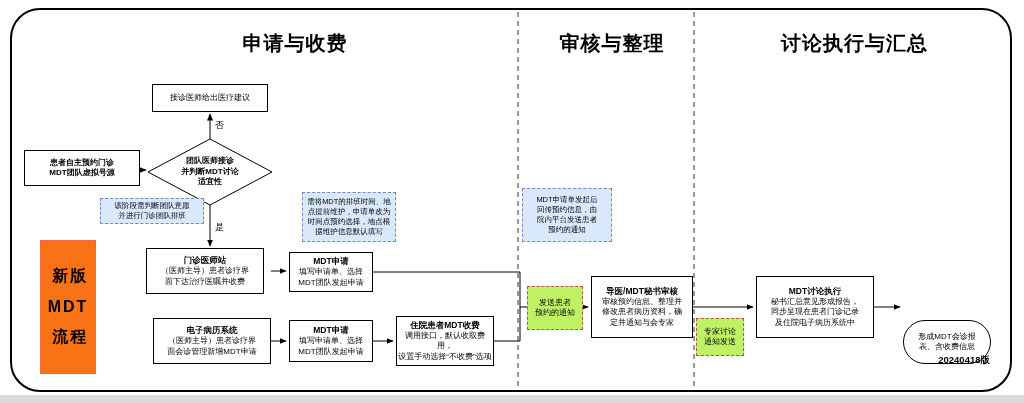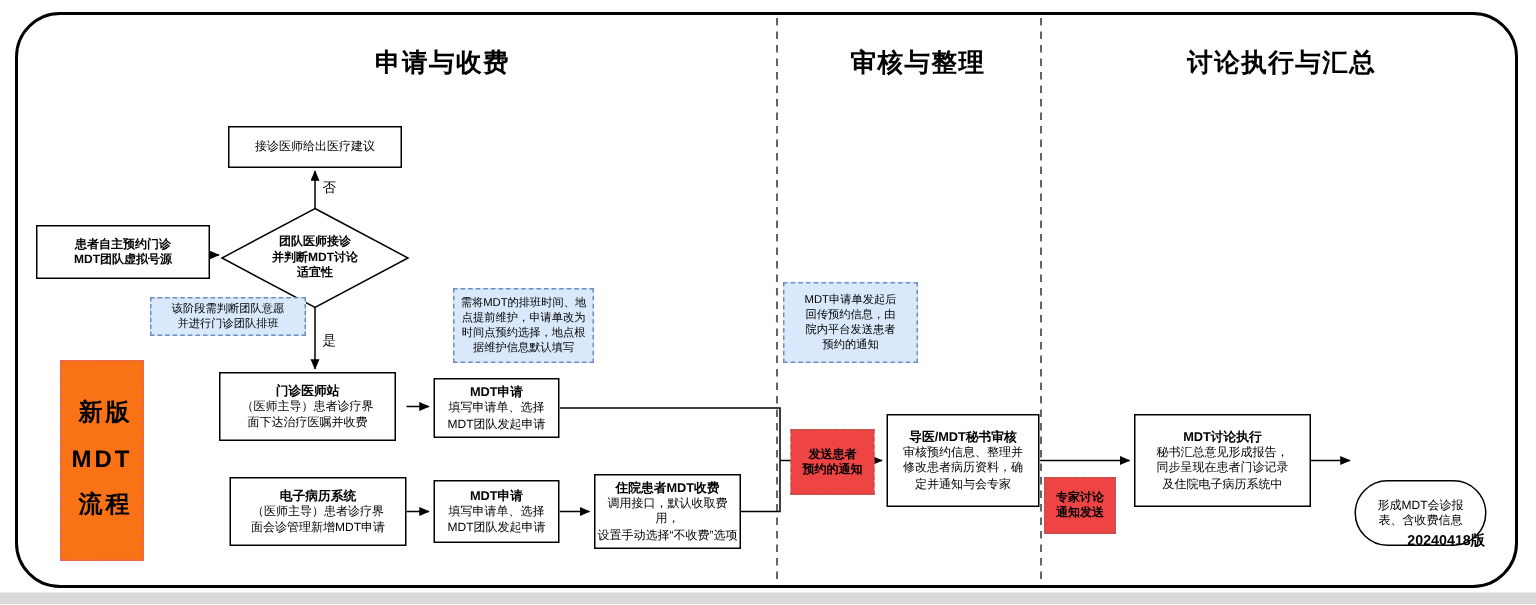--- a/index.html
+++ b/index.html
@@ -7,36 +7,36 @@
     position:relative;width:1024px;height:403px;background:#ffffff;overflow:hidden;
     font-family:"Liberation Sans",sans-serif;color:#000;
   }
   .outer-frame{
     position:absolute;left:10px;top:8px;width:998px;height:380px;
     border:2px solid #000;border-radius:30px;
   }
   .bottom-strip{position:absolute;left:0;top:395px;width:1024px;height:8px;background:#d9d9d9;}
   .svg-layer{position:absolute;left:0;top:0;width:1024px;height:403px;}
   .sec-title{
-    position:absolute;font-weight:bold;font-size:17px;text-align:center;letter-spacing:1px;
+    position:absolute;font-weight:bold;font-size:20px;text-align:center;letter-spacing:1px;
   }
   .node{
     position:absolute;background:#fff;border:1px solid #000;
     display:flex;flex-direction:column;align-items:center;justify-content:center;
     text-align:center;font-size:8px;line-height:1.3;box-sizing:border-box;padding:1px;
   }
   .node span{white-space:pre-line;}
   .nt{font-weight:bold;font-size:8.5px;}
   .plain{border:none;background:transparent;}
   .note{
     position:absolute;background:#dae8fc;border:1px dashed #6c8ebf;
     display:flex;align-items:center;justify-content:center;text-align:center;
     font-size:7.5px;line-height:1.35;white-space:pre-line;box-sizing:border-box;padding:1px;
   }
-  .pink{background:#ef4444;border:1px dashed #b85450;font-weight:bold;}
+  .pink{background:#bef264;border:1px dashed #b85450;font-weight:normal;}
   .side-label{
     position:absolute;background:#f97316;border:1.5px dashed #e06666;
     display:flex;align-items:center;justify-content:center;text-align:right;
     font-size:16px;font-weight:bold;line-height:1.9;white-space:pre-line;letter-spacing:2px;
     box-sizing:border-box;
   }
   .flow-label{position:absolute;font-size:9px;}
   .rounded{border-radius:22px;margin-top:35px;}
   .version{position:absolute;font-weight:bold;font-size:9.5px;text-align:right;}
 </style>

